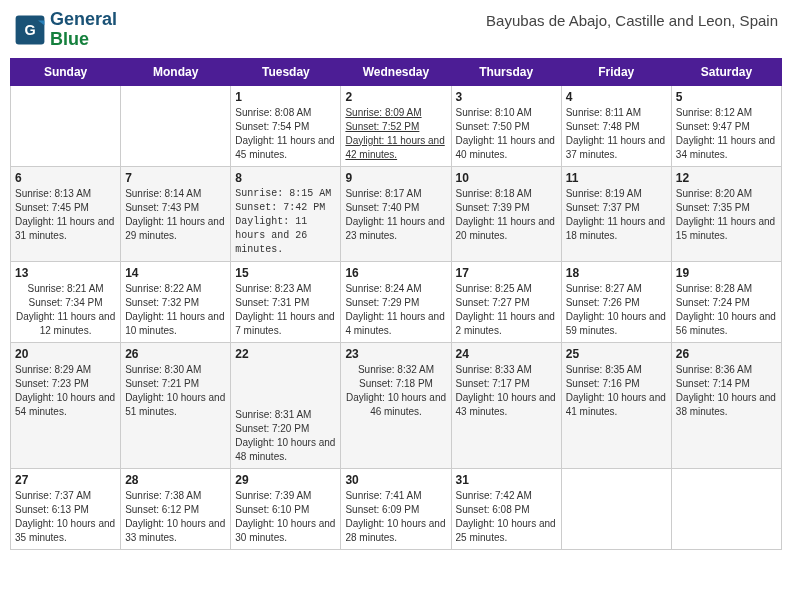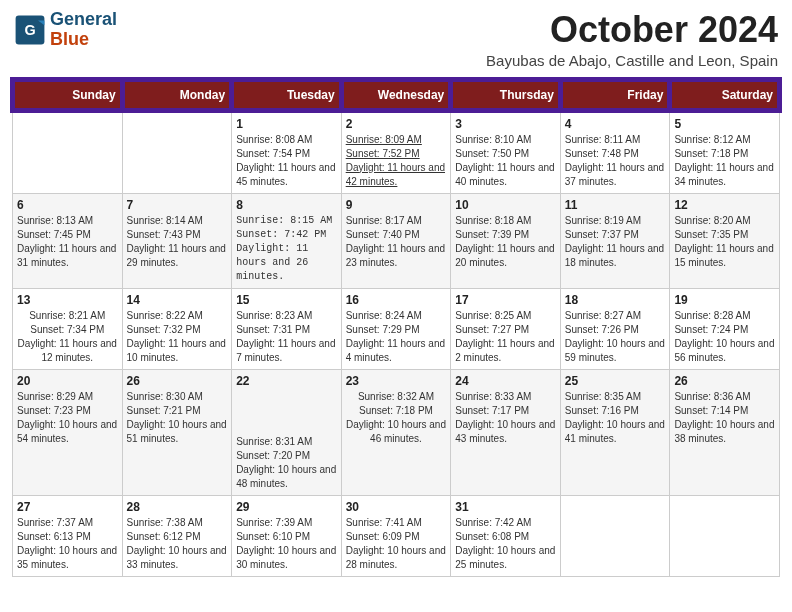--- a/index.html
+++ b/index.html
@@ -19,21 +19,21 @@
     }
     .logo {
       display: flex;
       align-items: center;
       font-size: 18px;
       font-weight: bold;
       color: #1a5276;
       line-height: 1.1;
     }
     .logo-general { color: #1a5276; }
-    .logo-blue { color: #c2410c; }
+    .logo-blue { color: #15803d; }
     .logo-icon {
       width: 32px;
       height: 32px;
       margin-right: 4px;
     }
     .title-block {
       text-align: right;
     }
     .month-title {
       font-size: 36px;
@@ -45,27 +45,27 @@
       font-size: 15px;
       color: #444;
       margin-top: 2px;
     }
     .calendar-table {
       width: 100%;
       border-collapse: collapse;
       font-size: 11px;
     }
     .calendar-table th {
-      background-color: #7f1d1d;
+      background-color: #4c1d95;
       color: #fff;
       padding: 6px 4px;
-      text-align: right;
+      text-align: center;
       font-size: 12px;
       font-weight: bold;
-      border: 5px solid #4c1d95;
+      border: 1px solid #4c1d95;
     }
     .calendar-table td {
       border: 1px solid #ccc;
       vertical-align: top;
       padding: 4px;
       height: 80px;
       width: calc(100% / 7);
       background: #fff;
     }
     .calendar-table tr:nth-child(even) td {
@@ -96,21 +96,20 @@
       <rect x="2" y="2" width="36" height="36" rx="4" fill="#1a5276"></rect>
       <text x="20" y="26" text-anchor="middle" fill="white" font-size="18" font-weight="bold" font-family="Arial">G</text>
       <polygon points="30,8 38,14 38,8" fill="#2980b9"></polygon>
     </svg>
     <div>
       <span class="logo-general">General</span><br>
       <span class="logo-blue">Blue</span>
     </div>
   </div>
   <div class="title-block">
-    <div class="month-title">October 2024</div>
     <div class="location-title">Bayubas de Abajo, Castille and Leon, Spain</div>
   </div>
 </div>
 
 <table class="calendar-table">
   <thead>
     <tr id="weekday-header">
         <th>Sunday</th>
         <th>Monday</th>
         <th>Tuesday</th>
@@ -144,21 +143,21 @@
         </td>
         <td>
           <span class="day-number">4</span>
           <div class="day-info" style="white-space: pre-line;">Sunrise: 8:11 AM
 Sunset: 7:48 PM
 Daylight: 11 hours and 37 minutes.</div>
         </td>
         <td>
           <span class="day-number">5</span>
           <div class="day-info" style="white-space: pre-line;">Sunrise: 8:12 AM
-Sunset: 7:18 PM
+Sunset: 9:47 PM
 Daylight: 11 hours and 34 minutes.</div>
         </td>
       </tr>
       <tr>
         <td>
           <span class="day-number">6</span>
           <div class="day-info" style="white-space: pre-line;">Sunrise: 8:13 AM
 Sunset: 7:45 PM
 Daylight: 11 hours and 31 minutes.</div>
         </td>

